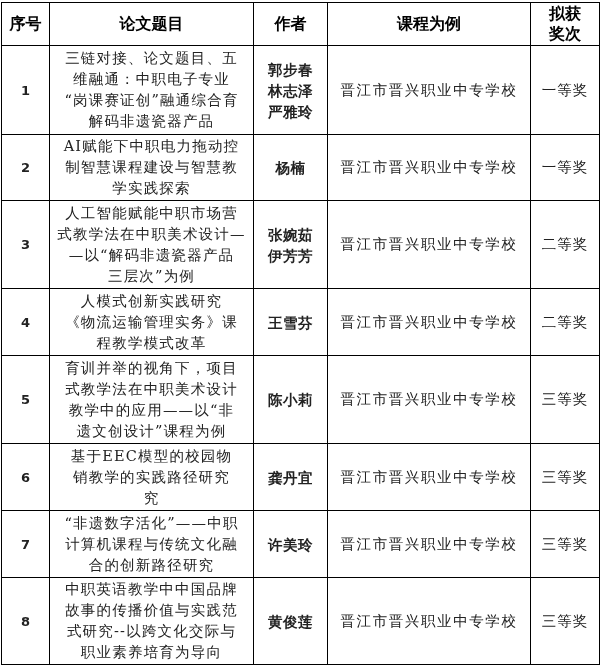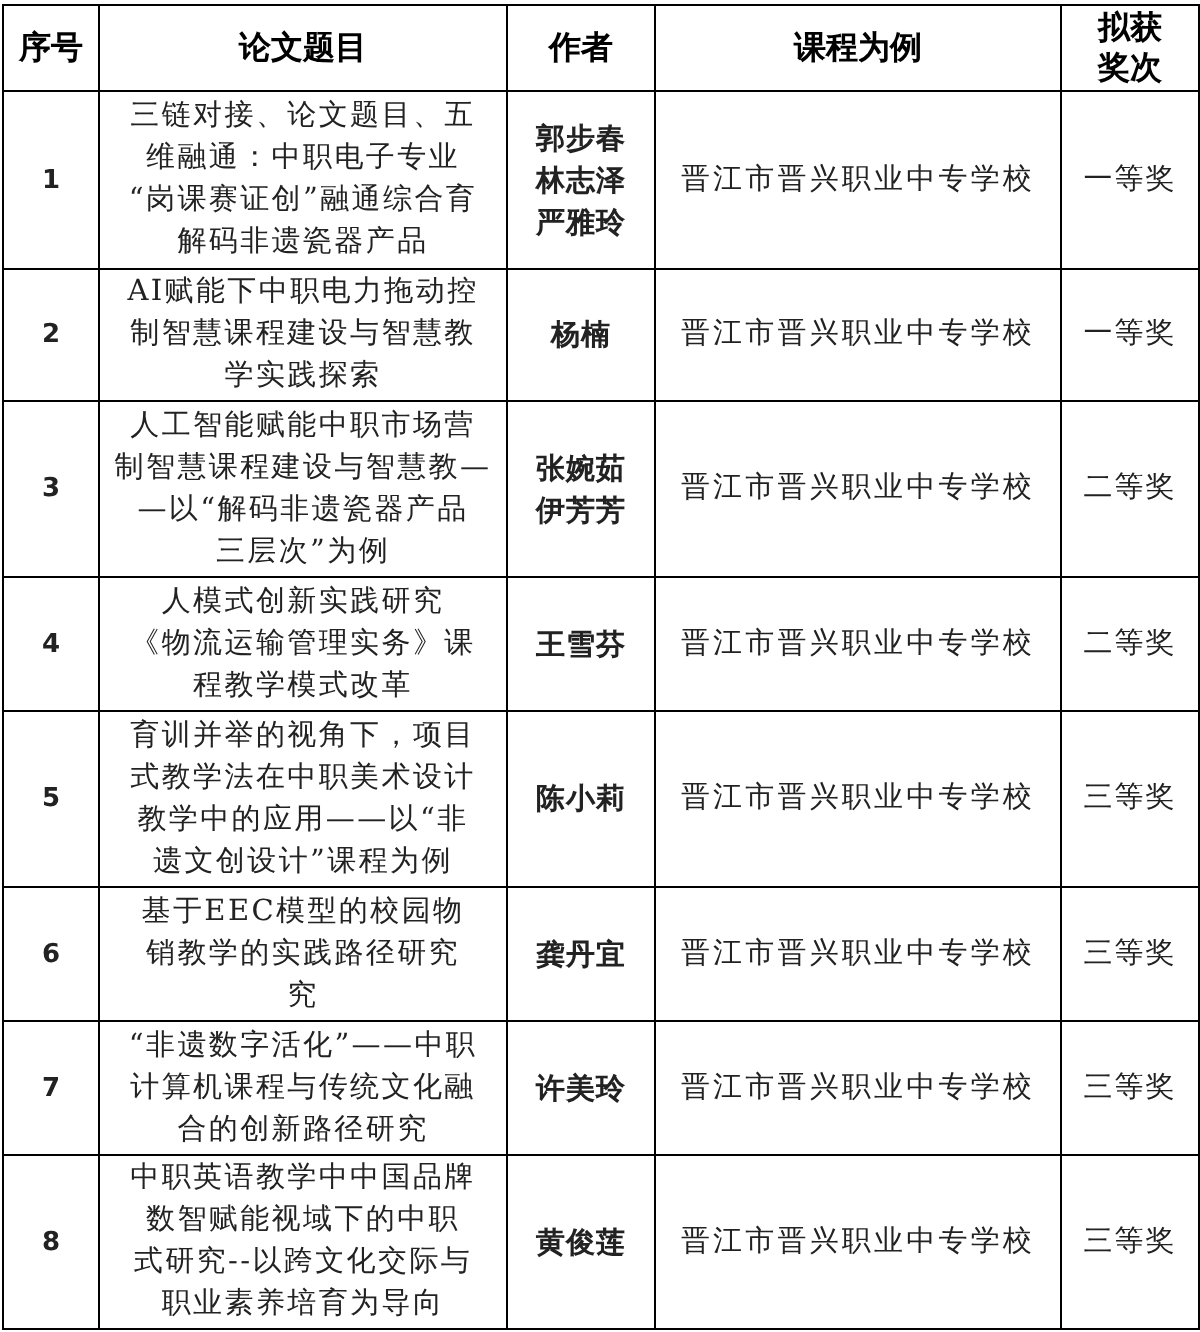--- a/index.html
+++ b/index.html
@@ -117,21 +117,21 @@
         <span class="line">杨楠</span>
       </td>
       <td class="org">晋江市晋兴职业中专学校</td>
       <td class="award">一等奖</td>
     </tr>
 
     <tr style="height:88px">
       <td class="num">3</td>
       <td class="title">
         <span class="line">人工智能赋能中职市场营</span>
-        <span class="line">制智慧课程建设与智慧教—</span>
+        <span class="line">式教学法在中职美术设计—</span>
         <span class="line">—以“解码非遗瓷器产品</span>
         <span class="line">三层次”为例</span>
       </td>
       <td class="author">
         <span class="line">张婉茹</span>
         <span class="line">伊芳芳</span>
       </td>
       <td class="org">晋江市晋兴职业中专学校</td>
       <td class="award">二等奖</td>
     </tr>
@@ -190,21 +190,21 @@
         <span class="line">许美玲</span>
       </td>
       <td class="org">晋江市晋兴职业中专学校</td>
       <td class="award">三等奖</td>
     </tr>
 
     <tr style="height:87px">
       <td class="num">8</td>
       <td class="title">
         <span class="line">中职英语教学中中国品牌</span>
-        <span class="line">数智赋能视域下的中职</span>
+        <span class="line">故事的传播价值与实践范</span>
         <span class="line">式研究--以跨文化交际与</span>
         <span class="line">职业素养培育为导向</span>
       </td>
       <td class="author">
         <span class="line">黄俊莲</span>
       </td>
       <td class="org">晋江市晋兴职业中专学校</td>
       <td class="award">三等奖</td>
     </tr>
   </tbody>

